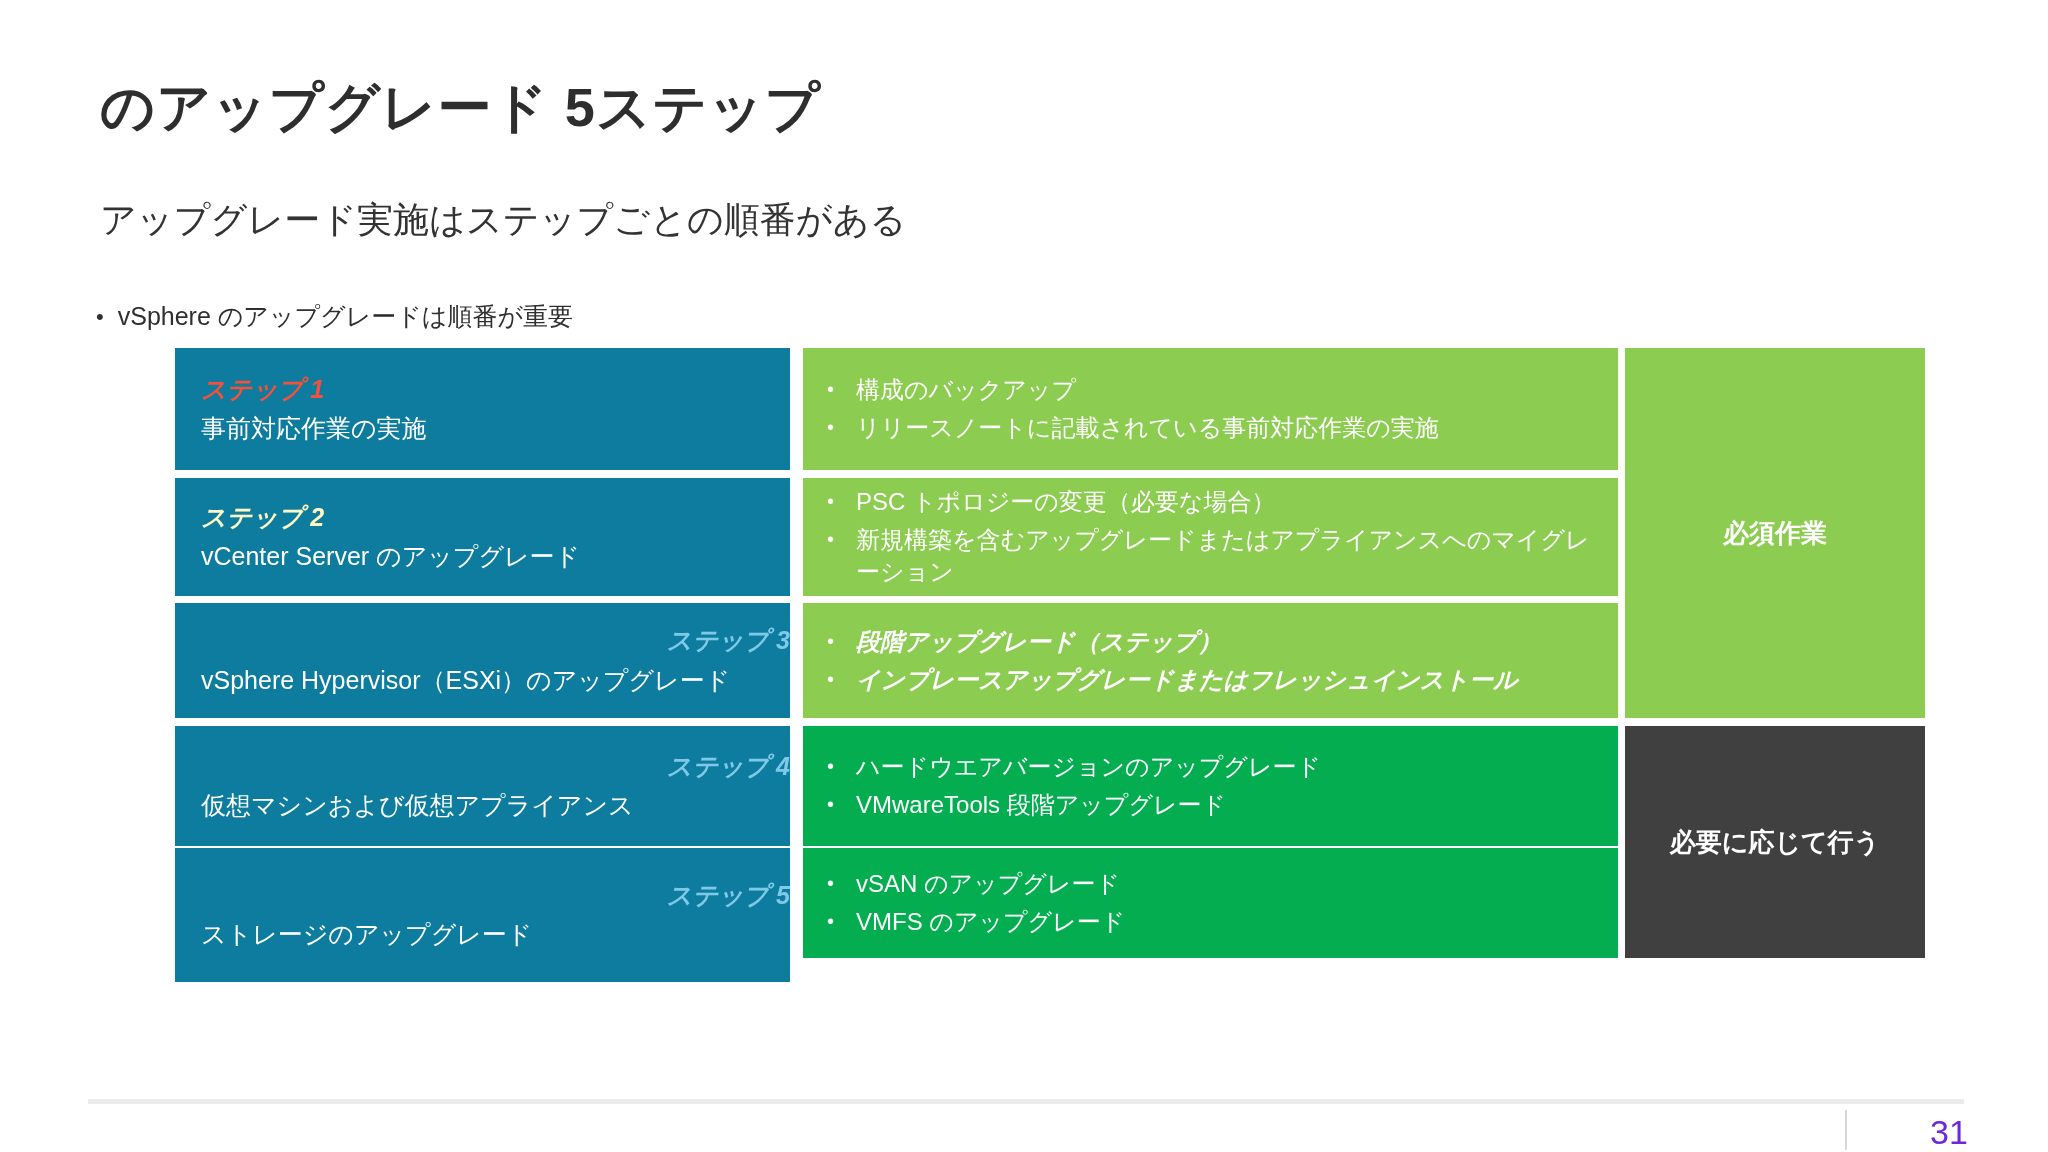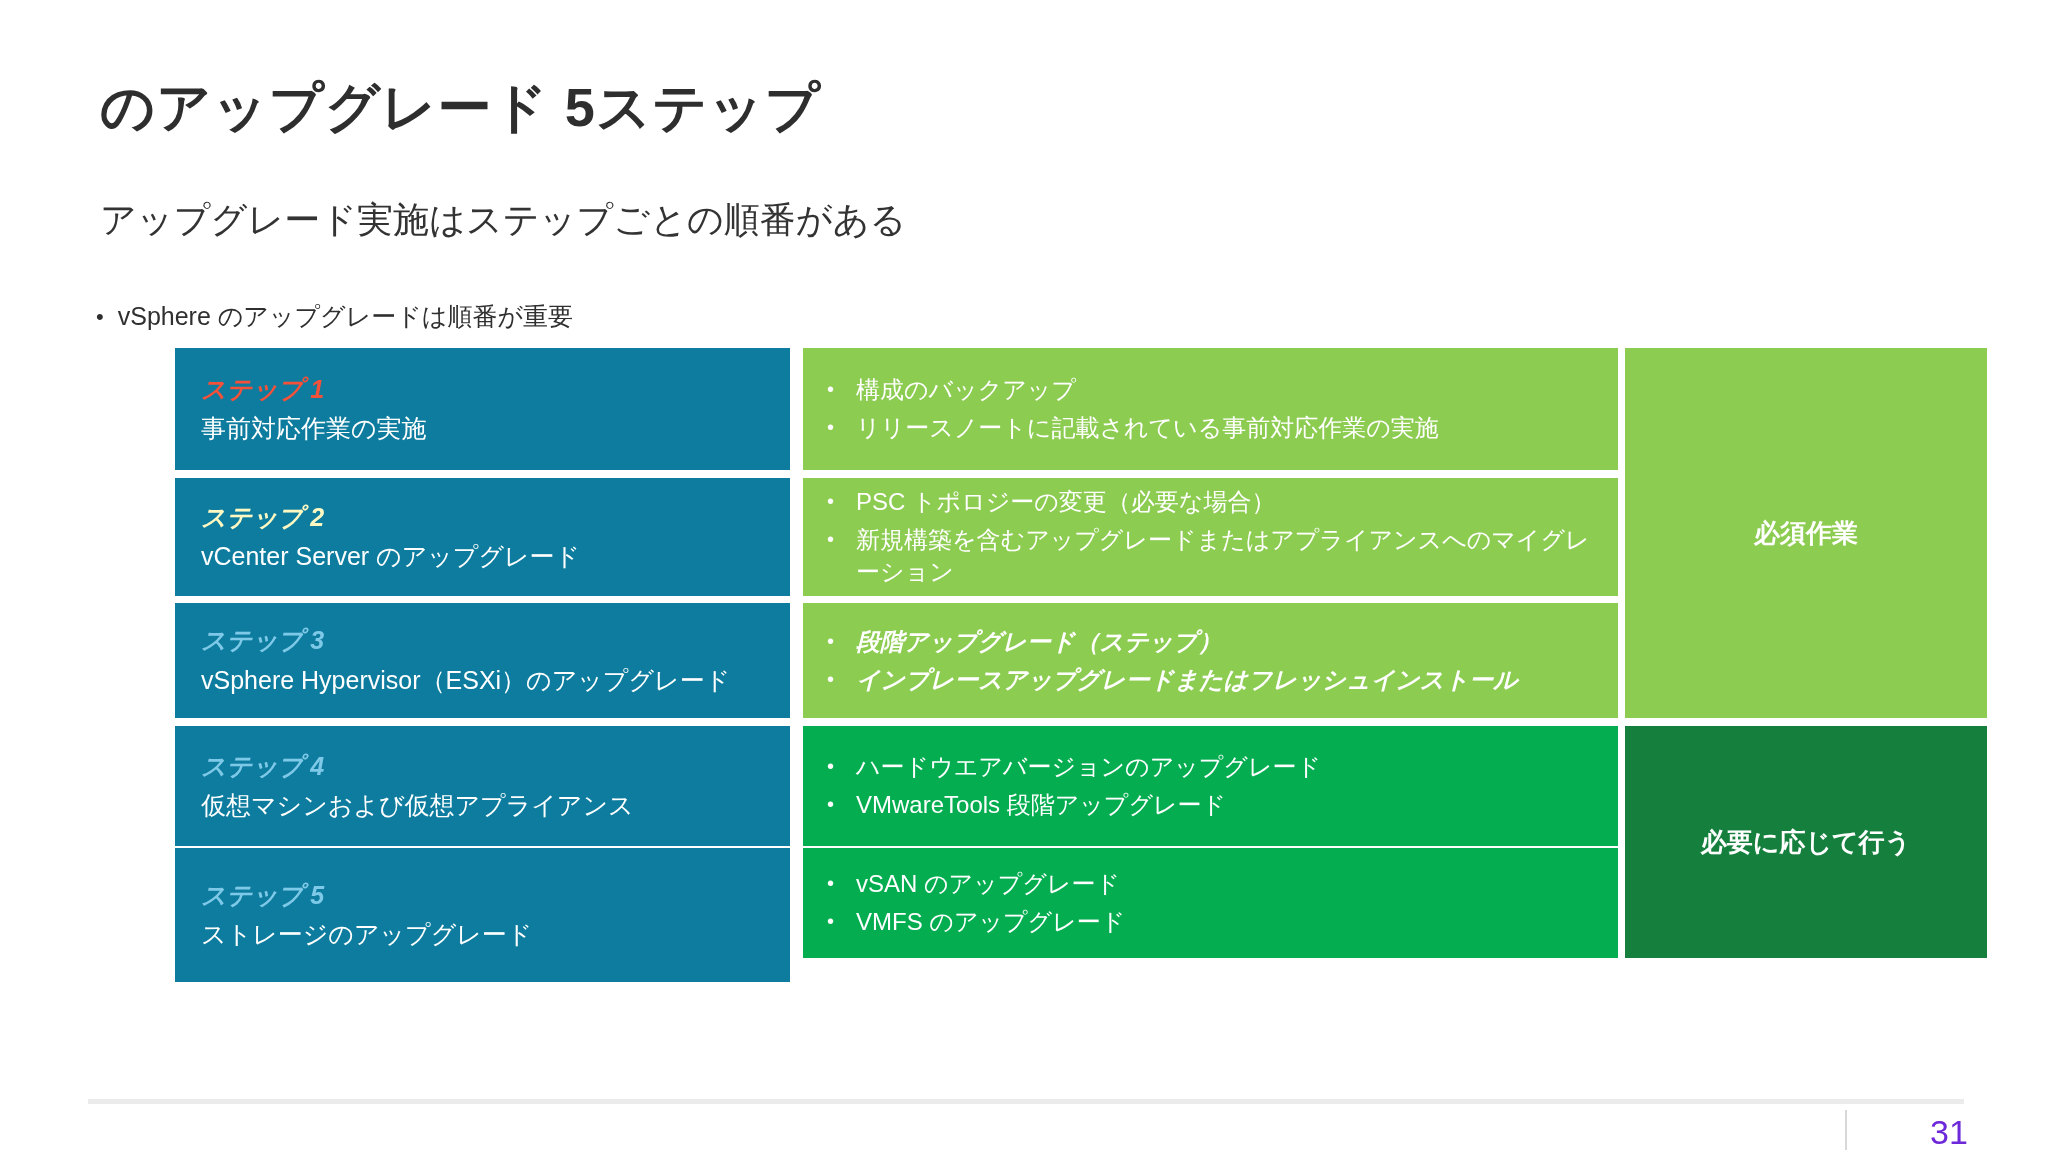--- a/index.html
+++ b/index.html
@@ -43,21 +43,21 @@
     background:#0D7C9E;
     box-sizing:border-box;
     padding:0 0 0 26px;
     display:flex;flex-direction:column;justify-content:center;gap:8px;
   }
   .step-tag{
     font-size:25px;font-style:italic;font-weight:bold;
     line-height:1.15;margin-bottom:2px;white-space:nowrap;
   }
   .tag-red{color:#F4513A;}
-  .tag-blue{color:#7FC9E8;}
+  .tag-blue{color:#7FC9E8;text-align:right;}
   .step-name{
     font-size:25px;color:#ffffff;line-height:1.2;white-space:nowrap;
   }
 
   
   .detail-card{
     position:absolute;left:628px;width:815px;
     box-sizing:border-box;
     padding:0 18px 0 24px;
     display:flex;flex-direction:column;justify-content:center;
@@ -68,21 +68,21 @@
     margin:3px 0;
   }
   .detail-item .dot{
     flex:0 0 auto;font-size:20px;line-height:1.5;
   }
   .detail-item.italic .txt{font-style:italic;font-weight:bold;}
   .detail-item .txt{display:block;}
 
   
   .summary-card{
-    position:absolute;left:1450px;width:362px;
+    position:absolute;left:1450px;width:300px;
     box-sizing:border-box;
     display:flex;align-items:center;justify-content:center;
     color:#ffffff;font-size:26px;font-weight:bold;
     text-align:center;
   }
 
   
   .footer-rule{
     position:absolute;left:88px;top:1099px;
     width:1876px;height:5px;background:#ebebeb;
@@ -175,20 +175,20 @@
         <div class="detail-item">
           <span class="dot">•</span>
           <span class="txt">vSAN のアップグレード</span>
         </div>
         <div class="detail-item">
           <span class="dot">•</span>
           <span class="txt">VMFS のアップグレード</span>
         </div>
       </div>
       <div class="summary-card" style="top: 0px; height: 370px; background: rgb(140, 204, 81);">必須作業</div>
-      <div class="summary-card" style="top: 378px; height: 232px; background: #15803d;">必要に応じて行う</div>
+      <div class="summary-card" style="top: 378px; height: 232px; background: #404040;">必要に応じて行う</div>
     </div>
 
   <div class="footer-rule"></div>
   <div class="footer-div"></div>
   <div class="page-number">31</div>
 
 </div>
 
 </body></html>

